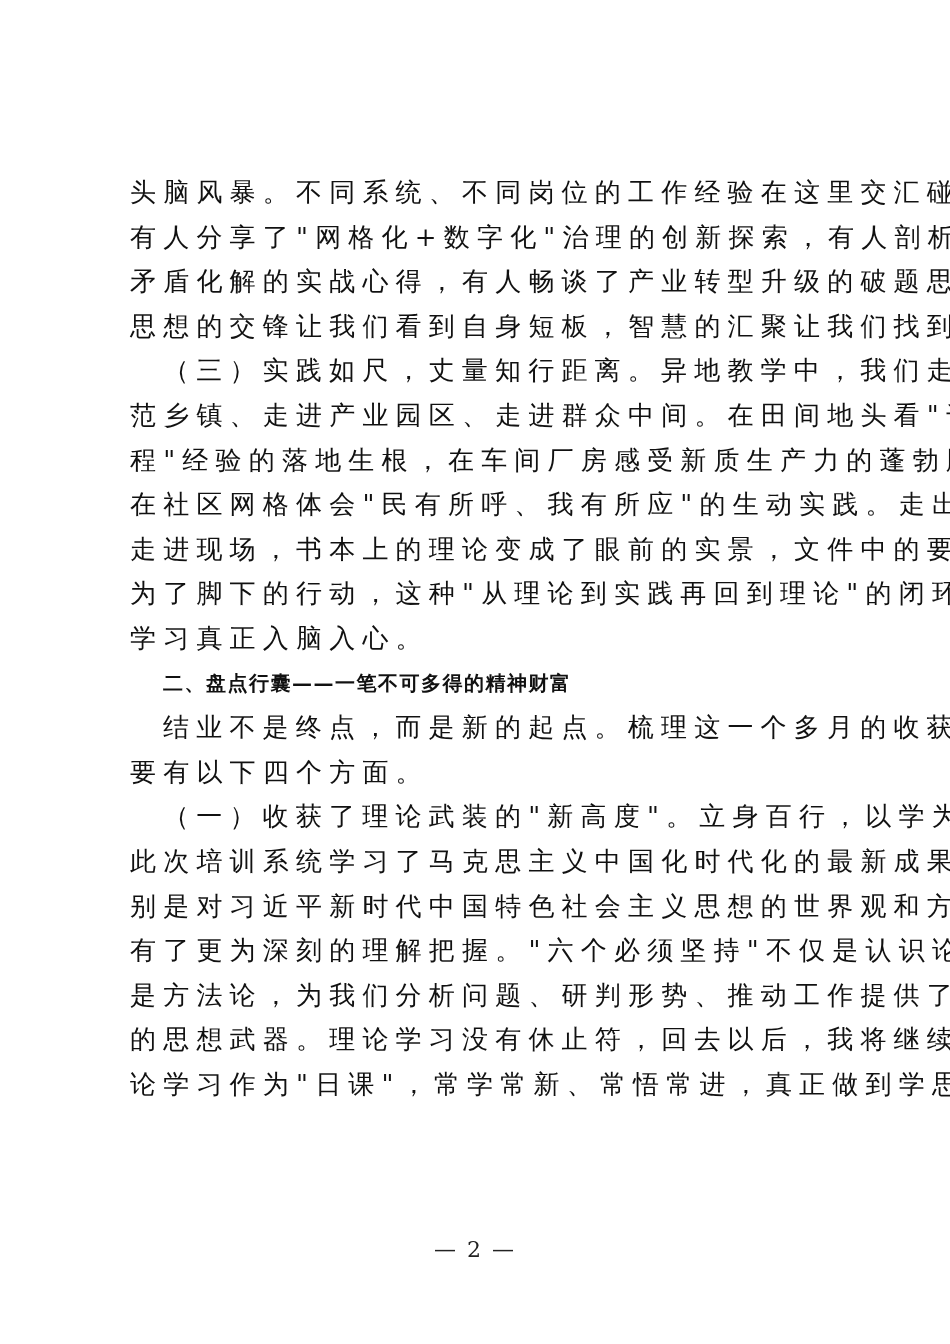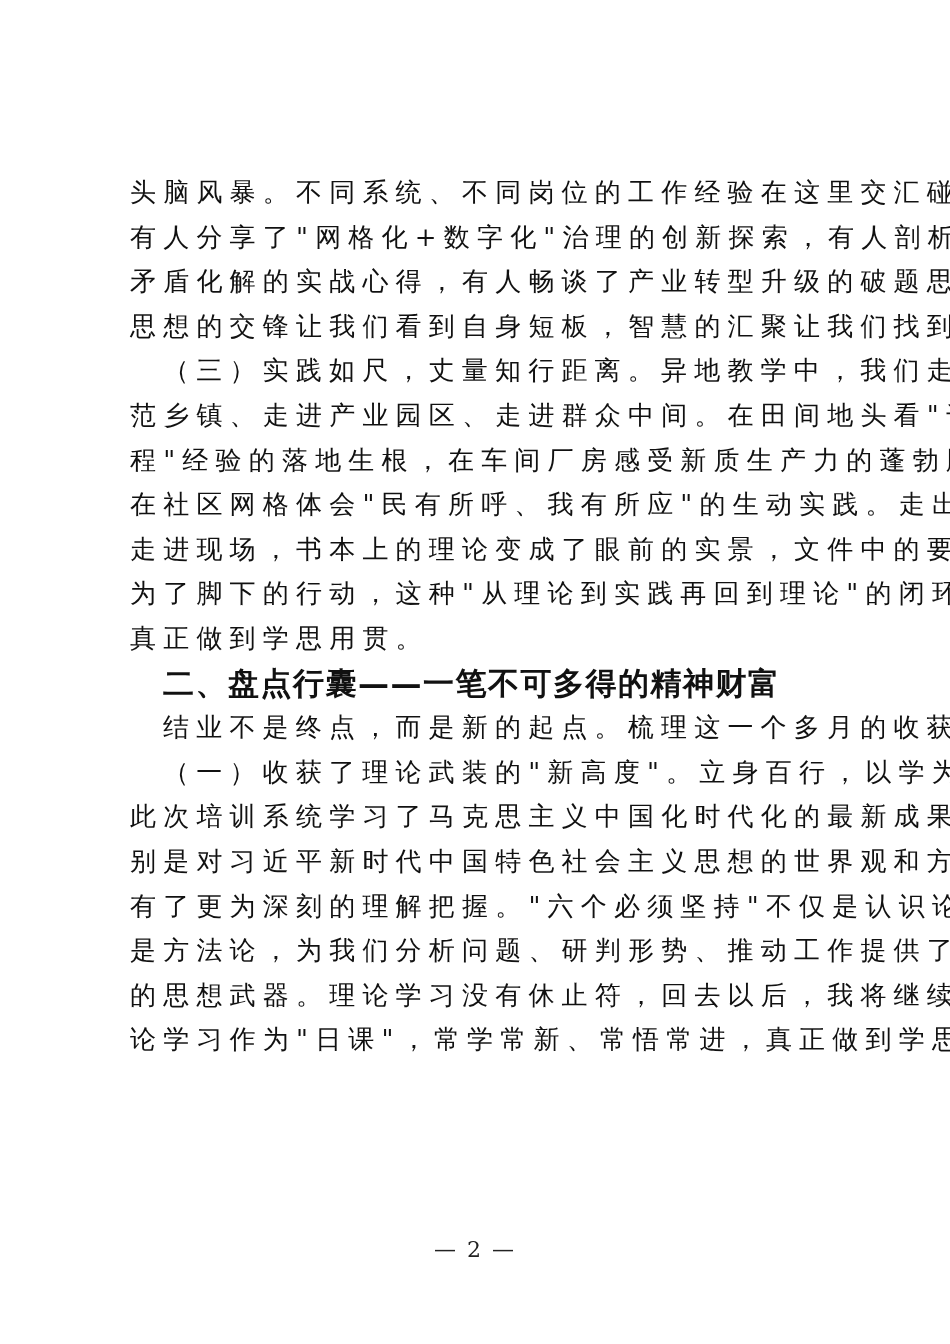--- a/index.html
+++ b/index.html
@@ -38,21 +38,21 @@
       overflow: visible;
     }
     .line.indent {
       padding-left: 33px;
     }
     .line.heading {
       font-family: "DejaVu Sans", "Liberation Sans", sans-serif;
       font-weight: bold;
       letter-spacing: 1.5px;
       padding-left: 33px;
-      font-size: 31px;
+      font-size: 20px;
     }
     .page-number {
       position: absolute;
       left: 0;
       width: 950px;
       top: 1237px;
       text-align: center;
       font-size: 22px;
       font-family: "DejaVu Serif", "Liberation Serif", serif;
       color: #222;
@@ -67,23 +67,24 @@
     <div class="line">头脑风暴。不同系统、不同岗位的工作经验在这里交汇碰撞，</div>
     <div class="line">有人分享了"网格化+数字化"治理的创新探索，有人剖析了信访</div>
     <div class="line">矛盾化解的实战心得，有人畅谈了产业转型升级的破题思路。</div>
     <div class="line">思想的交锋让我们看到自身短板，智慧的汇聚让我们找到了破</div>
     <div class="line indent">（三）实践如尺，丈量知行距离。异地教学中，我们走进示</div>
     <div class="line">范乡镇、走进产业园区、走进群众中间。在田间地头看"千万工</div>
     <div class="line">程"经验的落地生根，在车间厂房感受新质生产力的蓬勃脉动，</div>
     <div class="line">在社区网格体会"民有所呼、我有所应"的生动实践。走出课堂、</div>
     <div class="line">走进现场，书本上的理论变成了眼前的实景，文件中的要求化</div>
     <div class="line">为了脚下的行动，这种"从理论到实践再回到理论"的闭环，让</div>
-    <div class="line">真正做到学思用贯。</div>
+    <div class="line">学习真正入脑入心。</div>
     <div class="line heading">二、盘点行囊——一笔不可多得的精神财富</div>
     <div class="line indent">结业不是终点，而是新的起点。梳理这一个多月的收获，主</div>
+    <div class="line">要有以下四个方面。</div>
     <div class="line indent">（一）收获了理论武装的"新高度"。立身百行，以学为先。</div>
     <div class="line">此次培训系统学习了马克思主义中国化时代化的最新成果，特</div>
     <div class="line">别是对习近平新时代中国特色社会主义思想的世界观和方法论</div>
     <div class="line">有了更为深刻的理解把握。"六个必须坚持"不仅是认识论，更</div>
     <div class="line">是方法论，为我们分析问题、研判形势、推动工作提供了强大</div>
     <div class="line">的思想武器。理论学习没有休止符，回去以后，我将继续把理</div>
     <div class="line">论学习作为"日课"，常学常新、常悟常进，真正做到学思用贯</div>
   </div>
 
   <div class="page-number">— 2 —</div>

